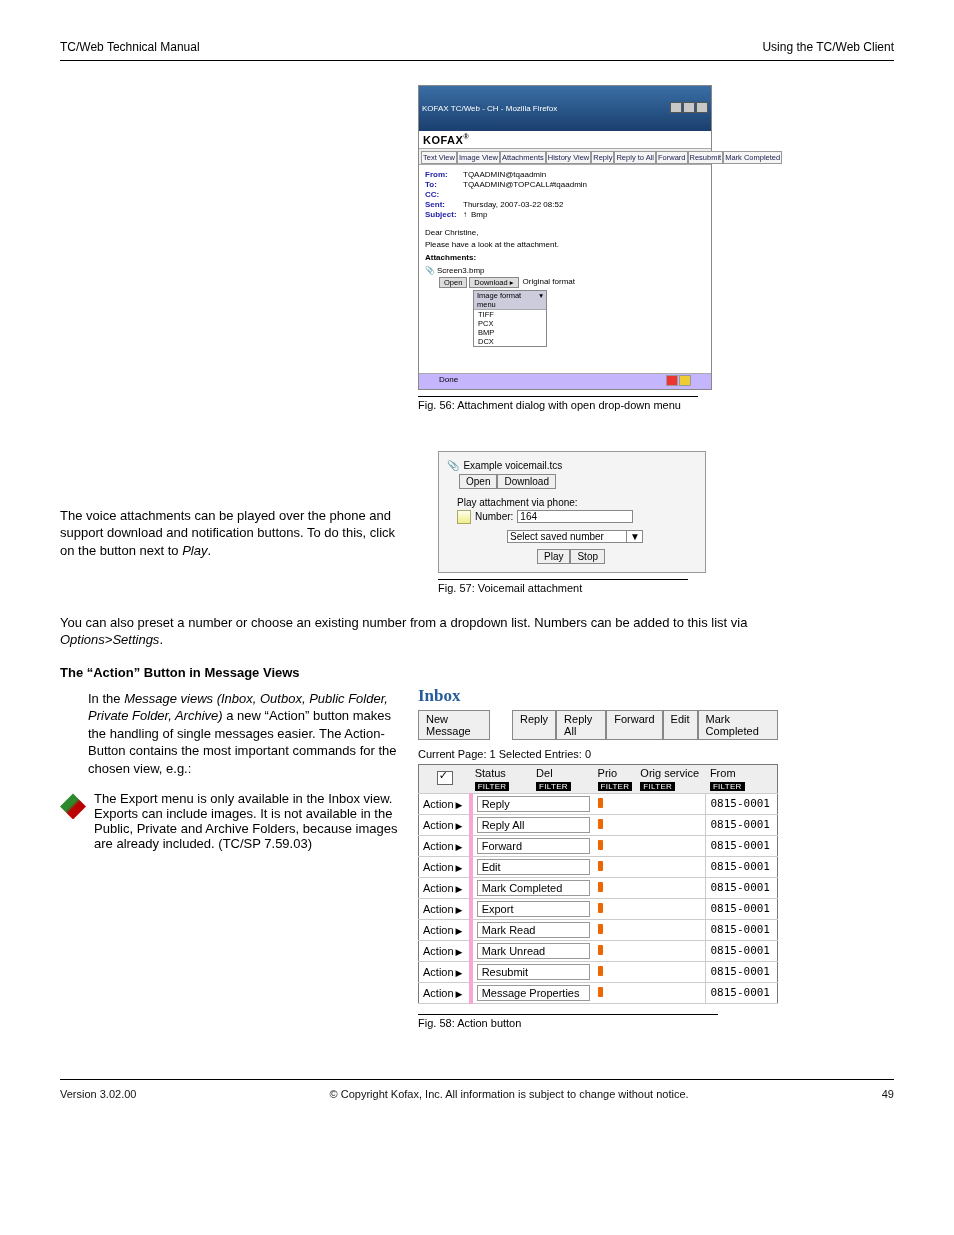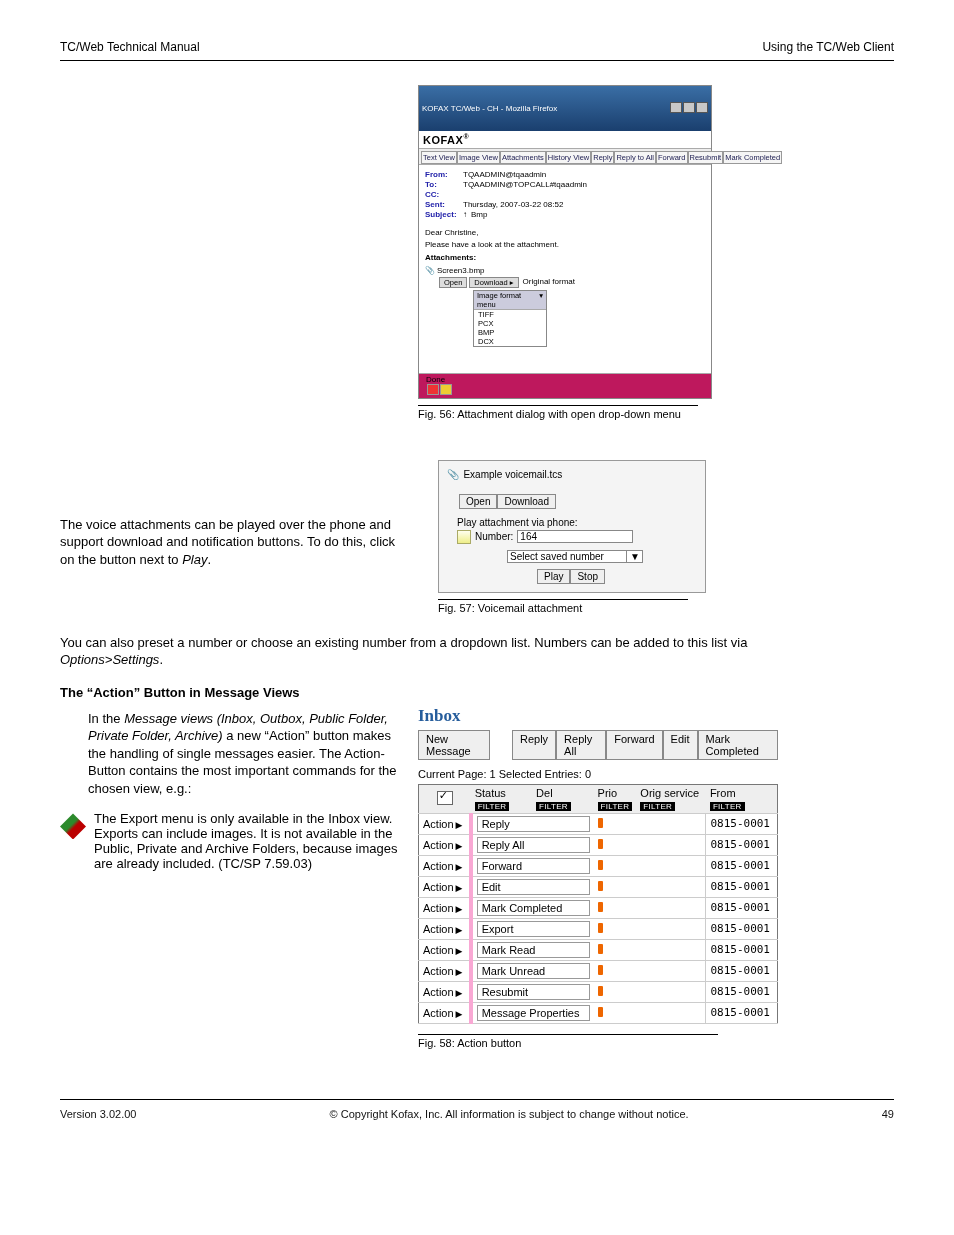--- a/index.html
+++ b/index.html
@@ -59,32 +59,32 @@
   .msgmeta { padding:4px 6px; font-size:8px;}
   .msgmeta .row{ display:flex; gap:4px; margin:1px 0;}
   .msgmeta .lbl{ color:#22a; font-weight:bold; width:34px;}
   .attach-area{ padding:4px 6px; font-size:8px;}
   .attach-area .atitle{ font-weight:bold; margin:4px 0;}
   .attach-row{ display:flex; gap:2px; align-items:flex-start; margin:2px 0;}
   .sbtn{ border:1px solid #888; background:#ddd; padding:0 4px; font-size:7.5px;}
   .drop-open{ border:1px solid #888; background:#fff; width:72px; font-size:7.5px;}
   .drop-open .dhead{ background:#ccd; padding:0 3px; border-bottom:1px solid #aaa; display:flex; justify-content:space-between;}
   .drop-open .opt{ padding:0 4px;}
-  .status1{ display:flex; justify-content:space-between; padding:1px 7px; background:#be185d; font-size:8px; border-top:1px solid #aaa;flex-direction:column;}
+  .status1{ display:flex; justify-content:space-between; padding:1px 20px; background:#c4b5fd; font-size:8px; border-top:1px solid #aaa;}
   .status1 .icons span{ display:inline-block; width:10px; height:9px; border:1px solid #999; margin-left:1px;}
   .status1 .icons .r{ background:#e33;}
   .status1 .icons .y{ background:#ec3;}
 
   
   .vm-panel{
     width:250px; border:1px solid #999; background:#f4f4f4; padding:8px;
     font-size:10px; font-family:sans-serif;
   }
   .vm-panel .clip{ margin-right:4px;}
-  .vm-panel .btnrow{ margin:14px 0 8px 12px;}
+  .vm-panel .btnrow{ margin:3px 0 8px 12px;}
   .vm-panel .mbtn{ display:inline-block; border:1px solid #888; background:#efefef; padding:1px 6px; font-size:10px;}
   .vm-label{ margin:4px 0 2px 10px;}
   .vm-num{ display:flex; align-items:center; gap:4px; margin-left:10px;}
   .vm-num .pic{ display:inline-block; width:12px; height:12px; background:linear-gradient(#ffe,#ee8); border:1px solid #aa6;}
   .vm-num input{ width:110px; font-size:10px; border:1px solid #888; padding:0 2px;}
   .vm-sel{ width:130px; font-size:10px; border:1px solid #888; background:#fff; margin-left:60px; margin-top:6px; display:flex; justify-content:space-between; padding:0 2px;align-items:flex-end;}
   .vm-sel .arr{ border-left:1px solid #888; padding-left:3px;}
   .vm-ps{ margin:6px 0 0 90px;}
 
   

